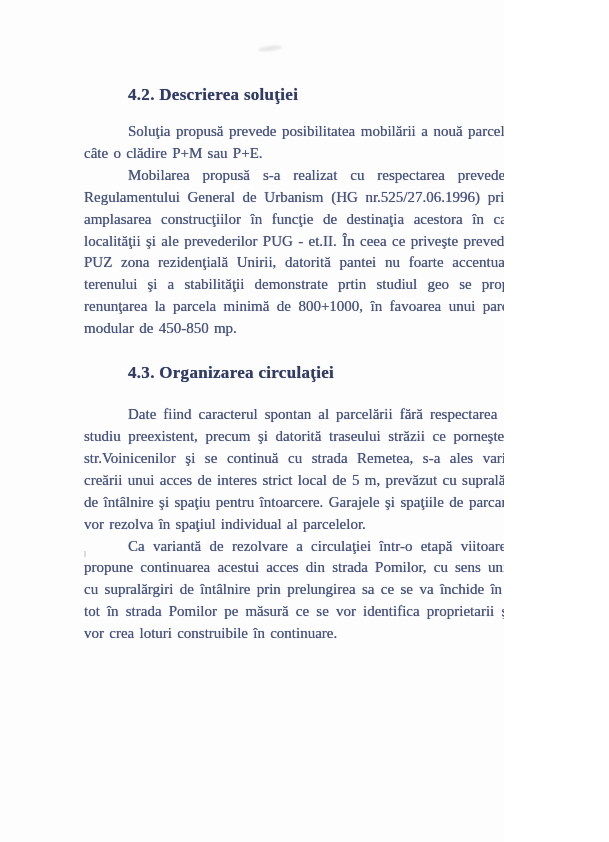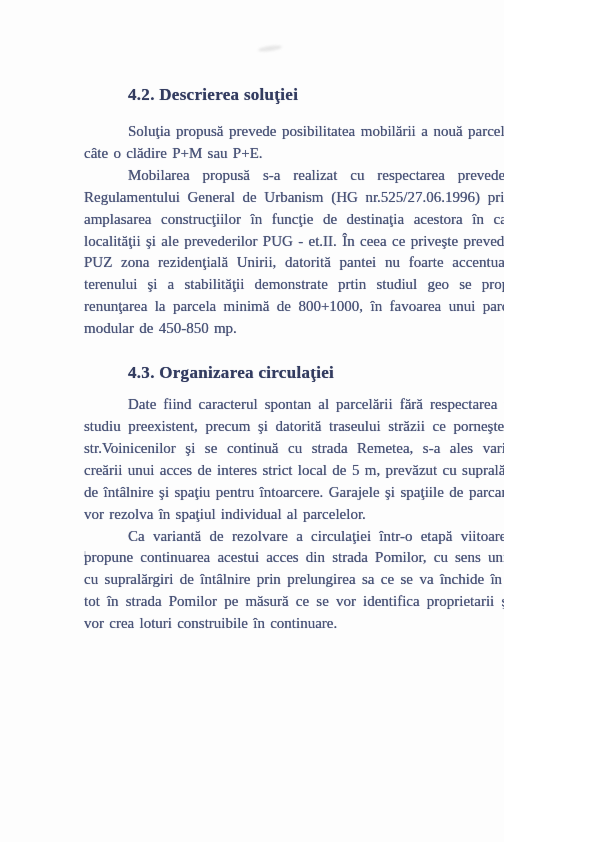--- a/index.html
+++ b/index.html
@@ -28,21 +28,21 @@
     font-size: 17px;
     font-weight: bold;
     color: #333c60;
     margin: 0 0 15px 0;
     padding-left: 44px;
     letter-spacing: 0.3px;
     line-height: 22px;
   }
   .section-two .section-heading {
     margin-top: 22px;
-    margin-bottom: 10px;
+    margin-bottom: 20px;
   }
   .content p {
     margin: 0;
     font-size: 15px;
     line-height: 21.9px;
     text-align: justify;
     text-indent: 44px;
     word-spacing: 1.5px;
   }
   .page-number {

